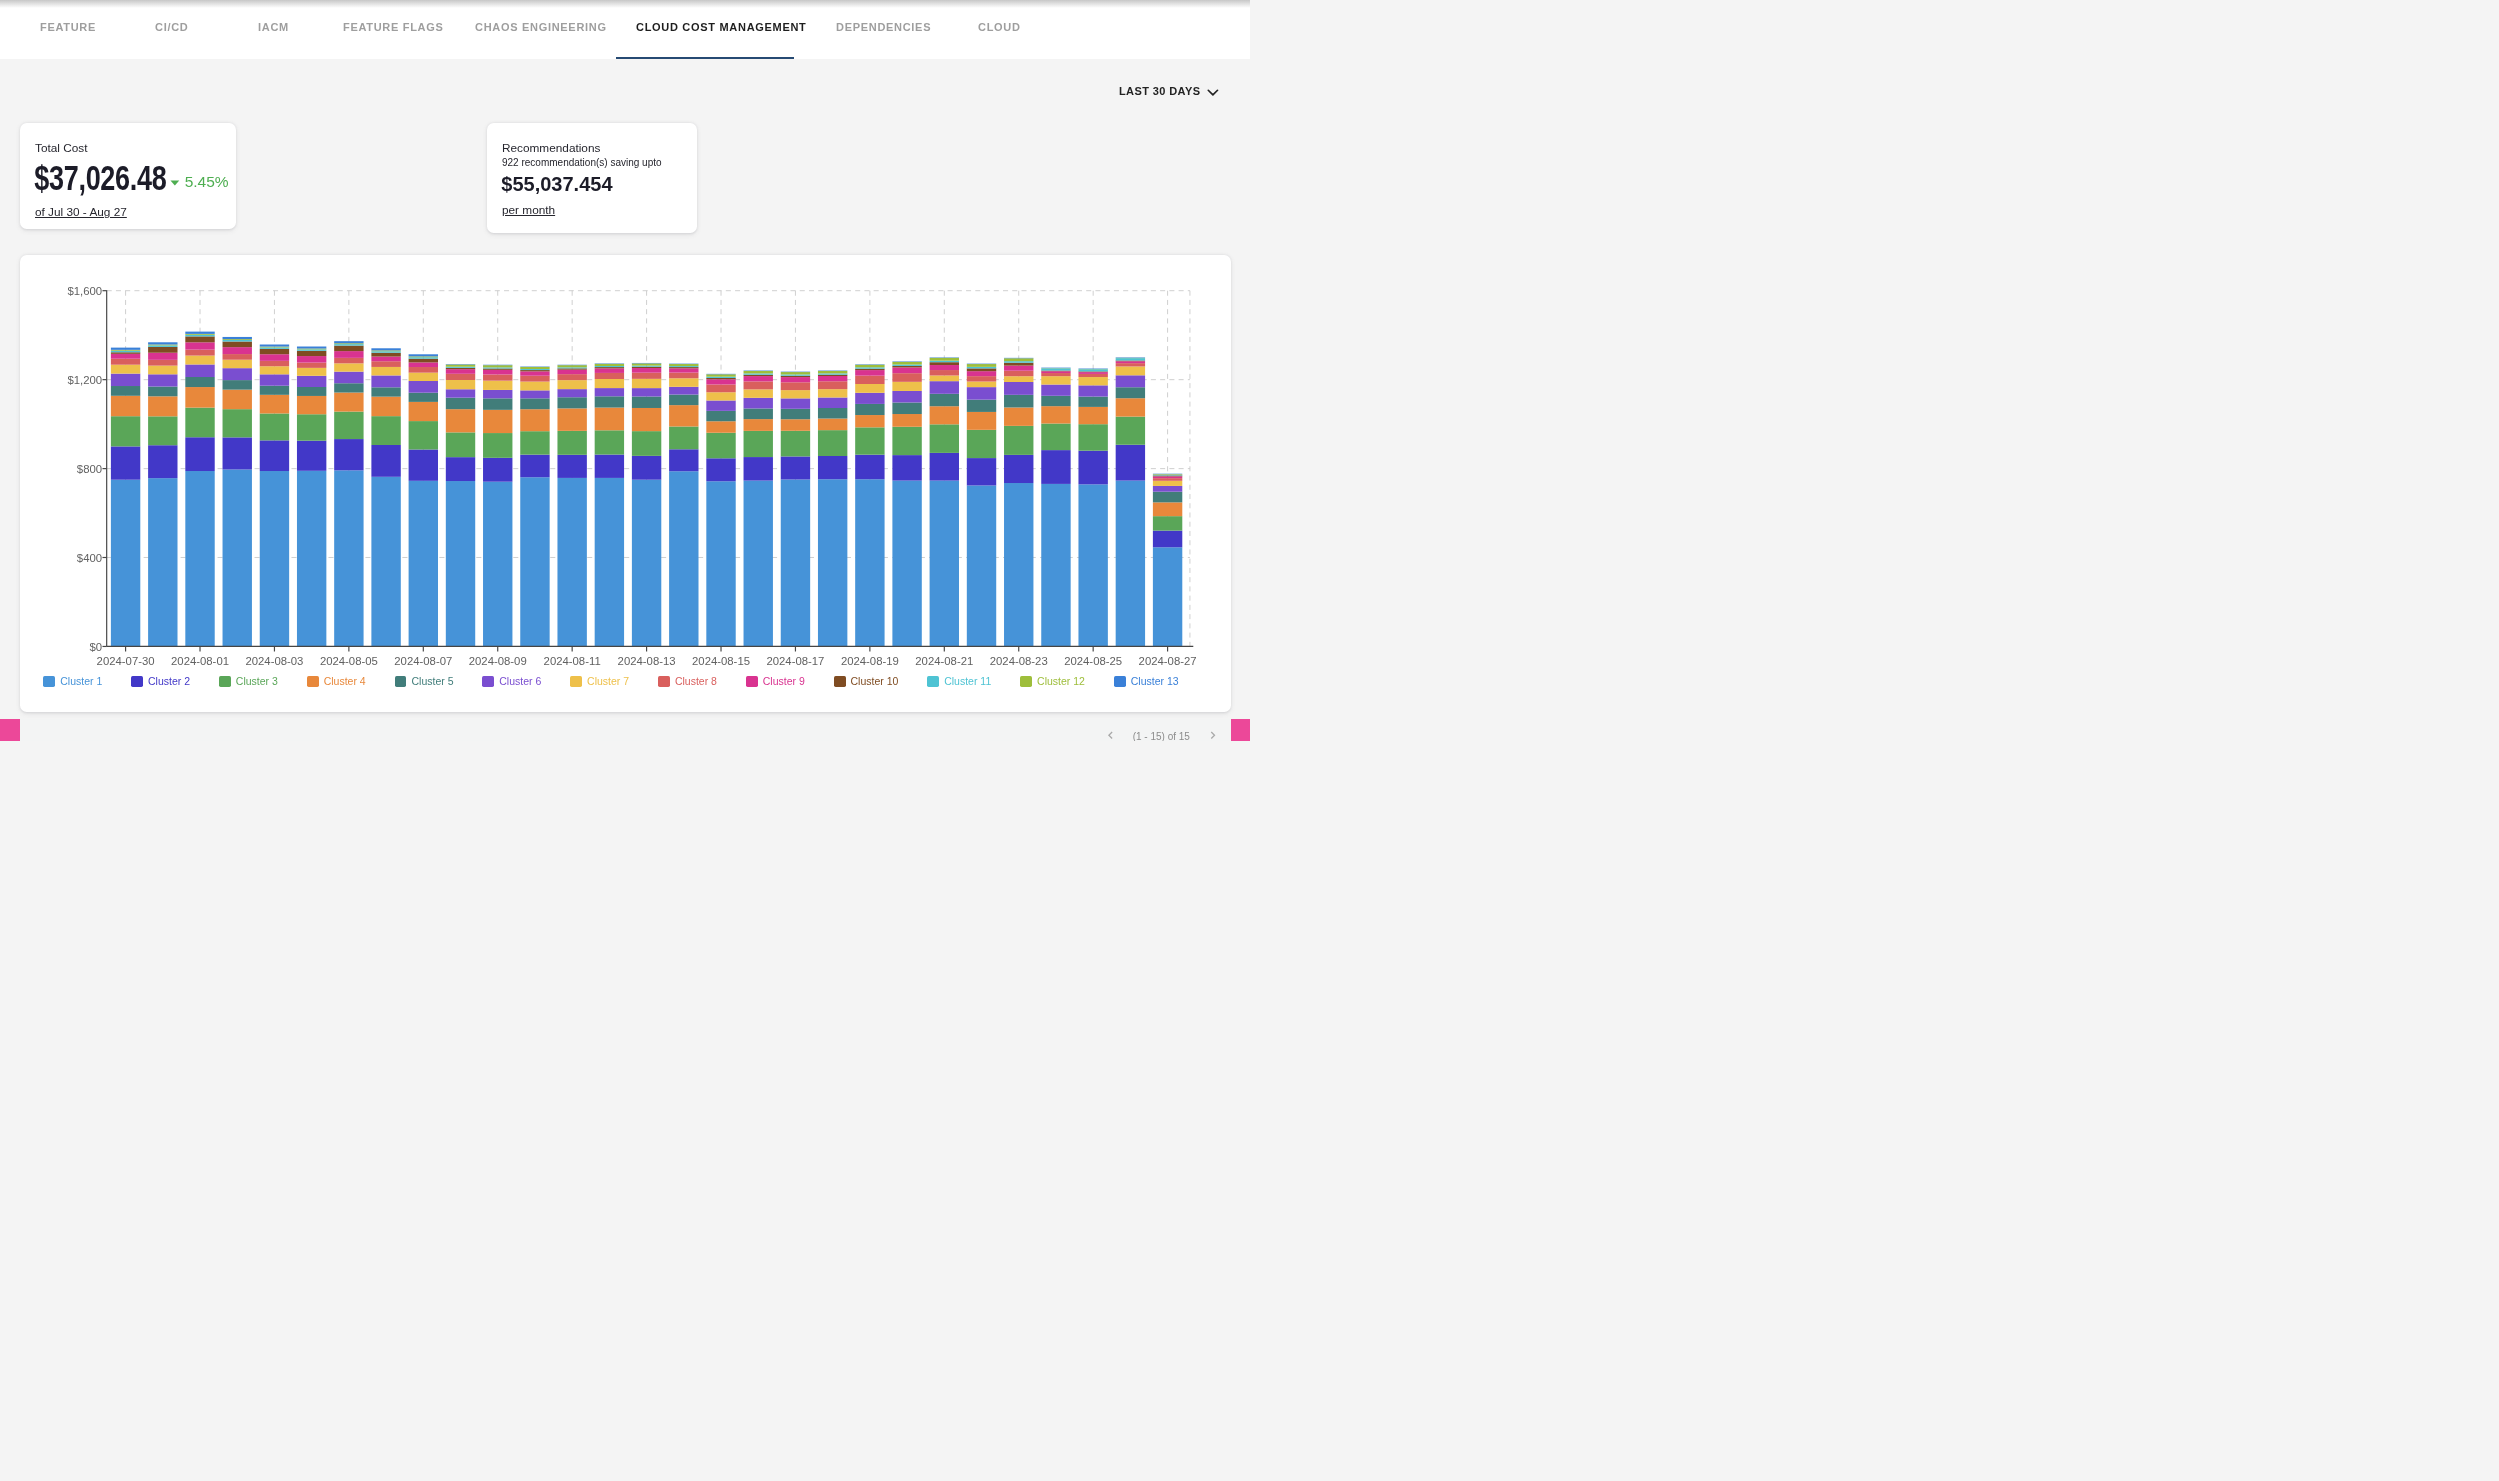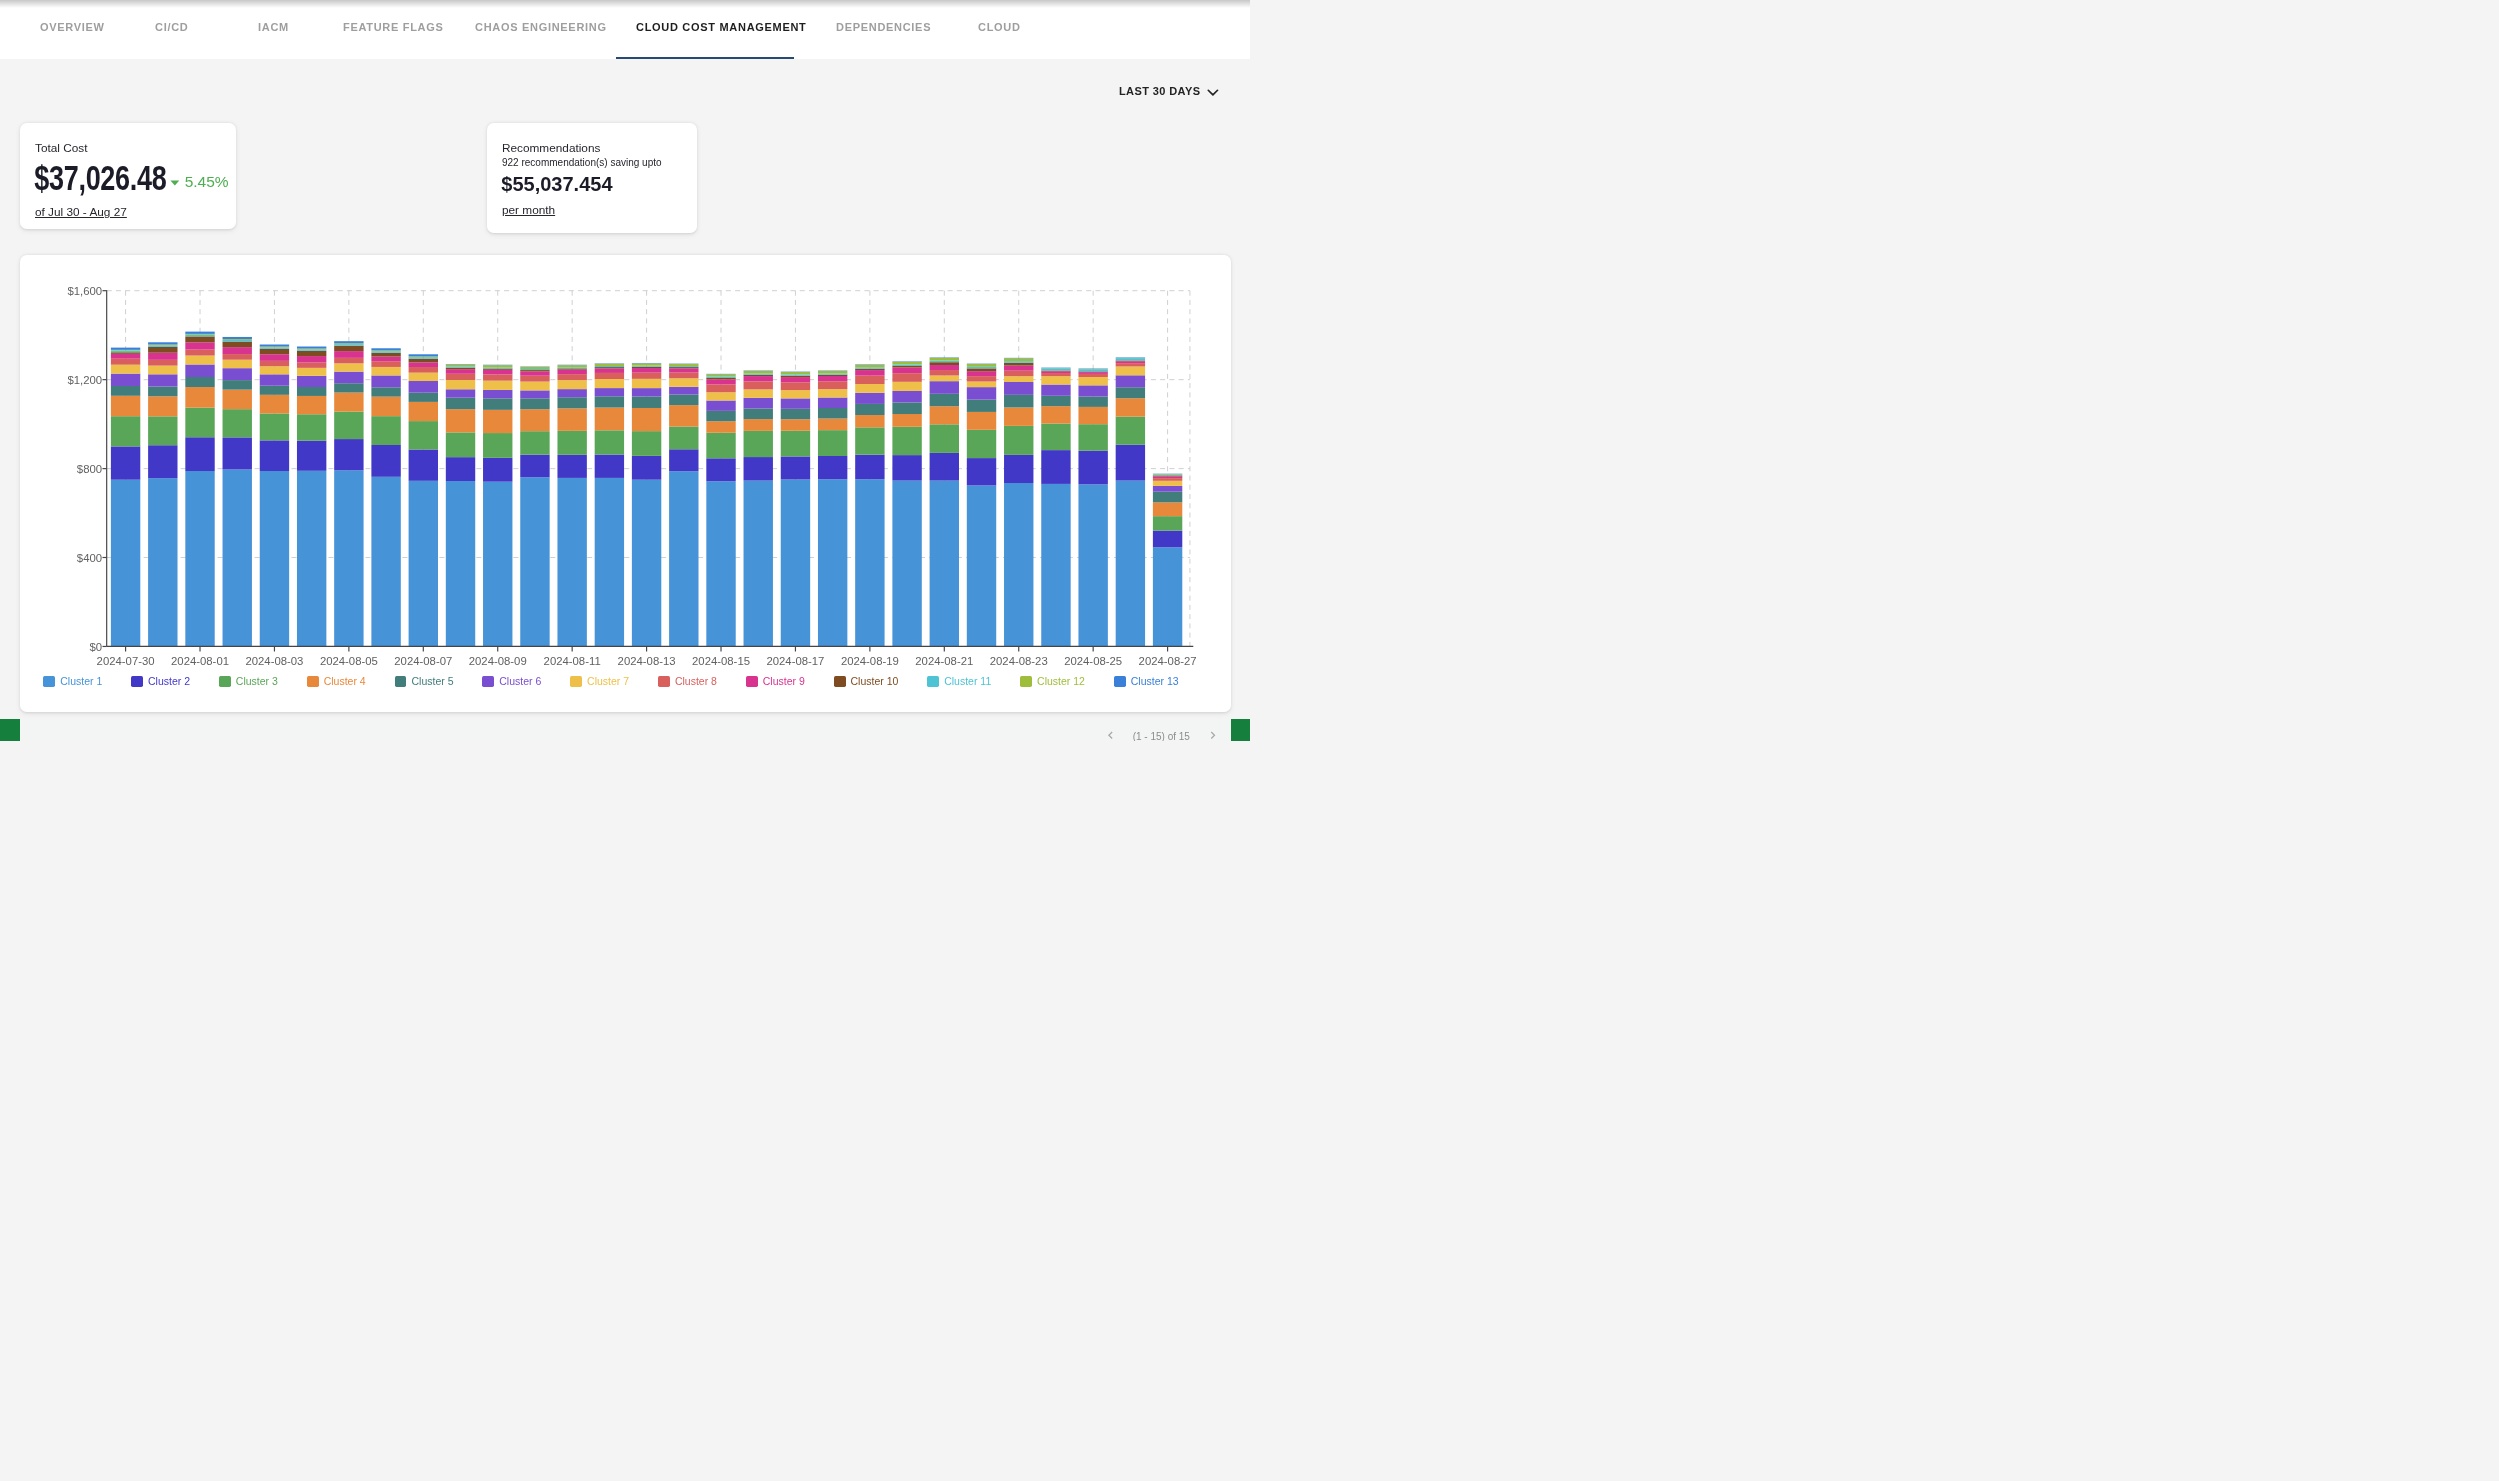--- a/index.html
+++ b/index.html
@@ -40,30 +40,30 @@
 
 #chartcard { left:20px; top:255px; width:1211px; height:457px; }
 #chart { position:absolute; left:0; top:0; }
 
 #legend { position:absolute; left:6px; top:675px; width:1210px; display:flex;
   justify-content:center; gap:29px; align-items:center; }
 .li { display:flex; align-items:center; gap:5px; }
 .sw { width:11.8px; height:11px; border-radius:1.7px; display:inline-block; }
 .lt { font-size:10.5px; }
 
-#footer { position:absolute; left:0; top:719px; width:100%; height:22px; background:#15803d; }
+#footer { position:absolute; left:0; top:719px; width:100%; height:22px; background:#ec4899; }
 #pagebar { position:absolute; left:20px; top:0; width:1211px; height:22px; background:#f3f4f4;
   display:flex; align-items:flex-start; justify-content:flex-end; padding-top:11.8px; }
 #pagebar .ptext { font-size:10px; color:#8c8c8c; margin:0 19.3px 0 18.5px; }
 .pchev { width:8.4px; height:8.4px; }
 </style></head>
 <body>
 <div id="page">
   <div id="nav">
-    <span class="tab" style="left:40px">OVERVIEW</span>
+    <span class="tab" style="left:40px">FEATURE</span>
     <span class="tab" style="left:155px">CI/CD</span>
     <span class="tab" style="left:258px">IACM</span>
     <span class="tab" style="left:343px">FEATURE FLAGS</span>
     <span class="tab" style="left:475px">CHAOS ENGINEERING</span>
     <span class="tab active" style="left:636px">CLOUD COST MANAGEMENT</span>
     <span class="tab" style="left:836px">DEPENDENCIES</span>
     <span class="tab" style="left:978px">CLOUD</span>
     <div id="underline"></div>
   </div>
   <div id="topshadow"></div>

